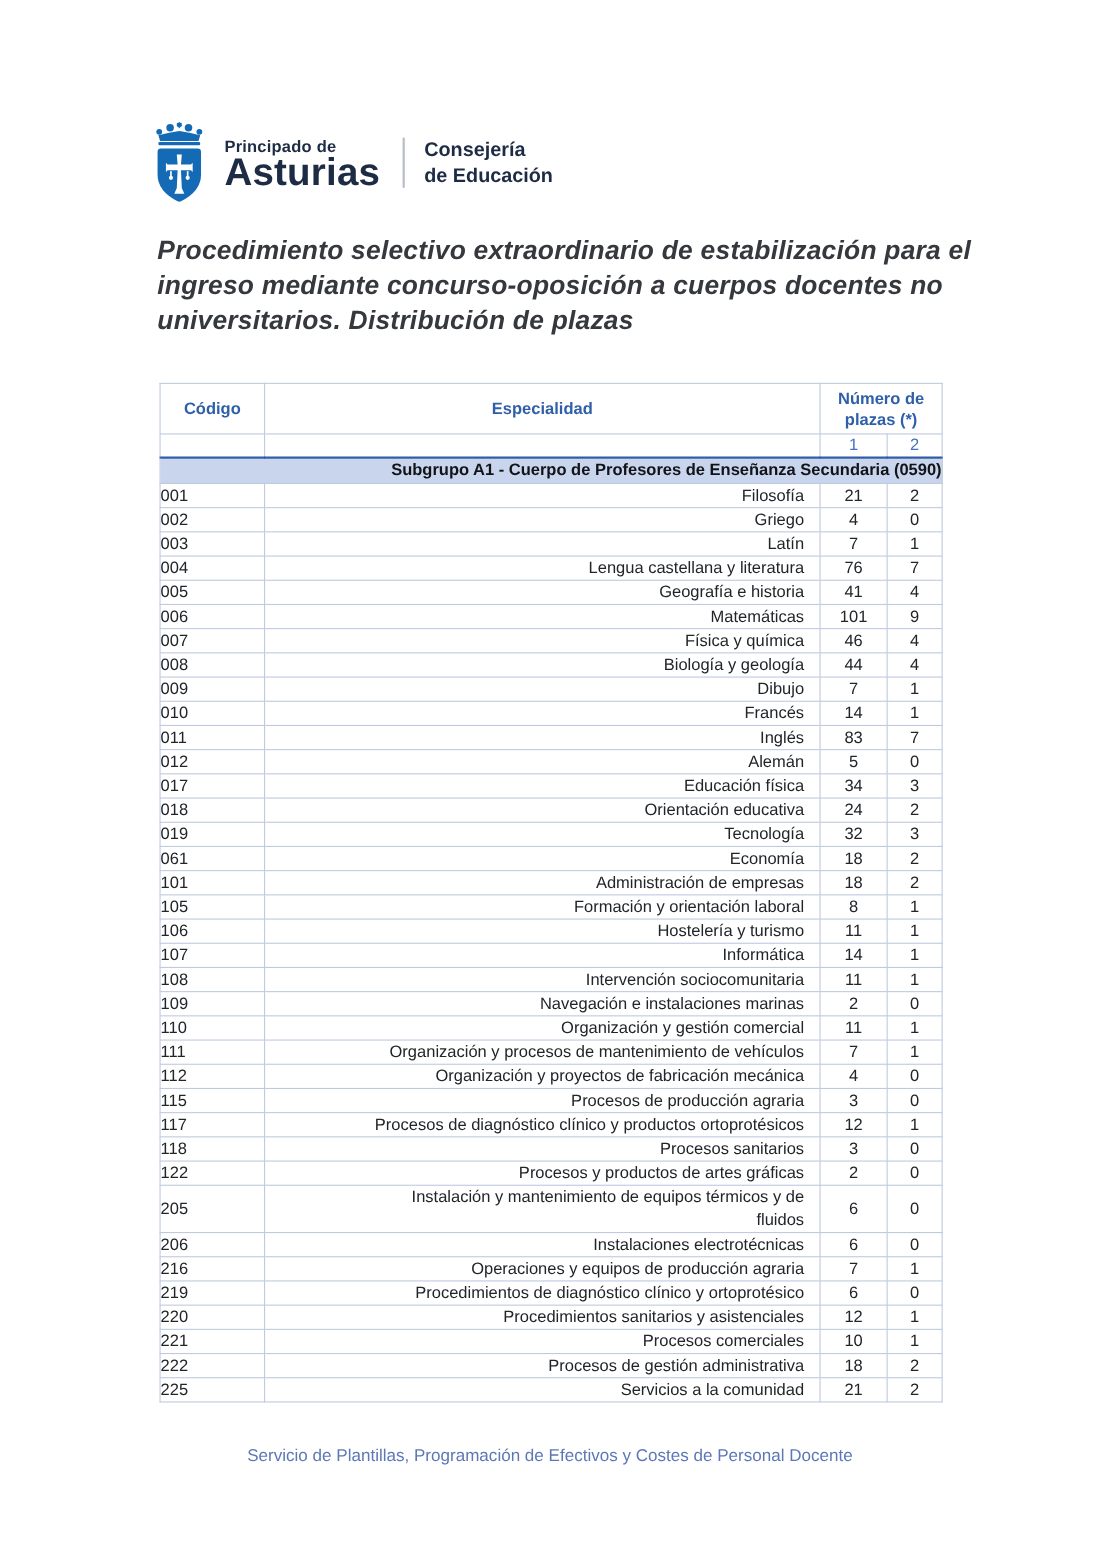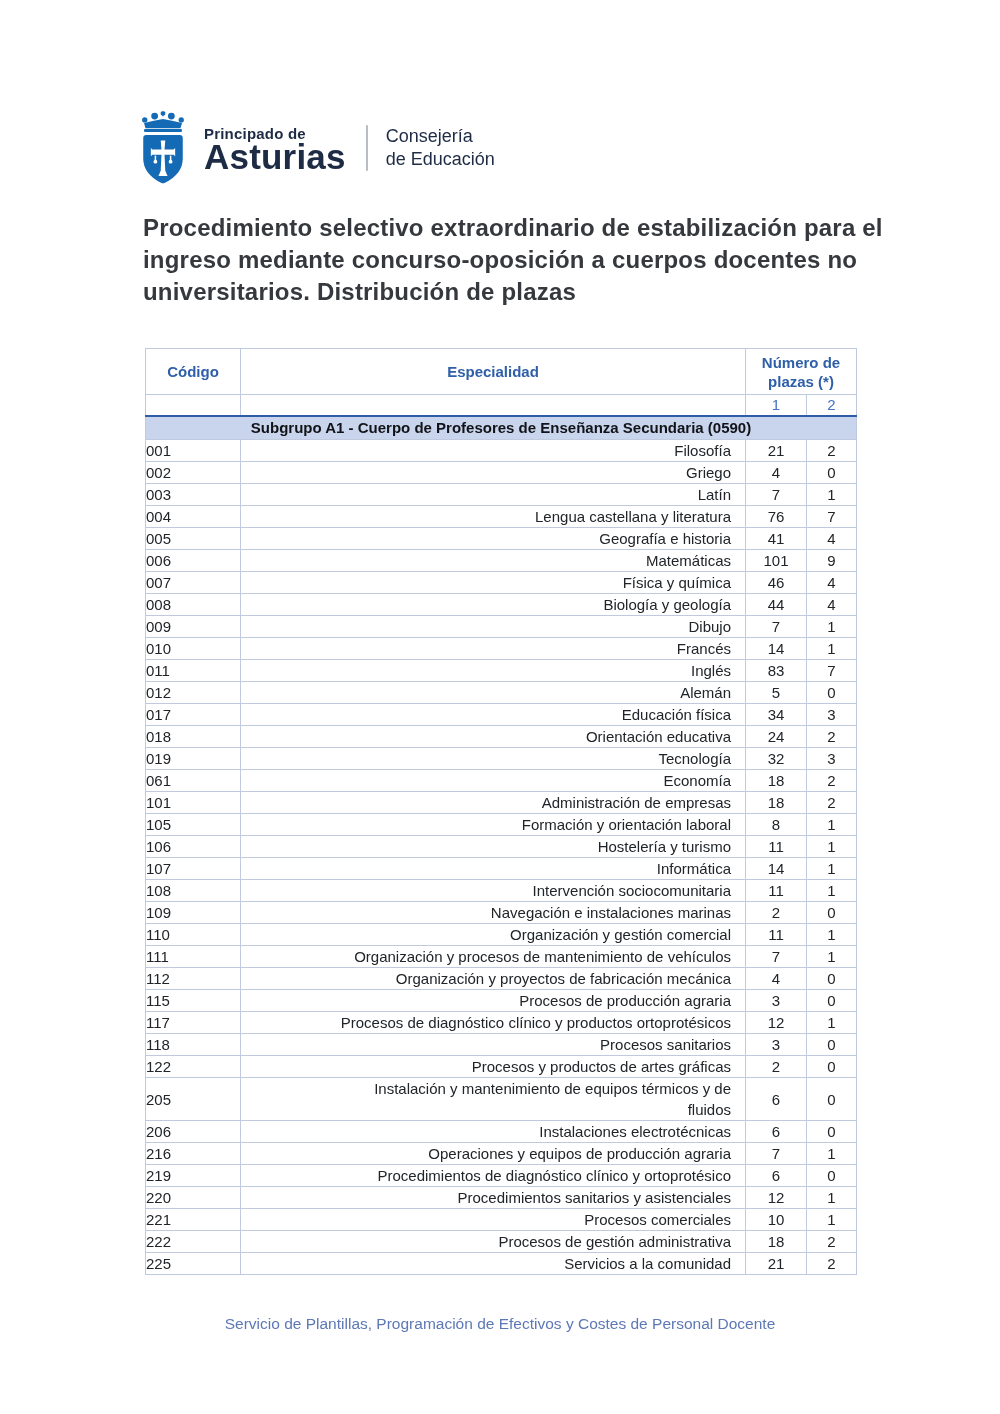--- a/index.html
+++ b/index.html
@@ -34,32 +34,33 @@
     align-items:center;
   }
   .brand svg{display:block;}
   .brand-text{margin-left:18px;color:var(--navy);}
   .brand-top{font-size:15px;font-weight:700;letter-spacing:.2px;line-height:17px;}
   .brand-name{font-size:35px;font-weight:700;letter-spacing:.2px;line-height:30px;}
   .brand-divider{
     width:2px;height:46px;background:#b8bdc6;
     margin:0 18px 0 20px;border-radius:1px;
   }
-  .brand-dept{color:var(--navy);font-size:18px;font-weight:400;line-height:23px;}
+  .brand-dept{color:var(--navy);font-size:18px;font-weight:700;line-height:23px;}
 
   
   .title{
     position:absolute;
     left:143px; top:212px;
     width:740px;
     font-size:24px;
     font-weight:600;
     line-height:32px;
     letter-spacing:.2px;
     color:var(--title-color);
+    font-style:italic;
   }
 
   
   table.plazas{
     position:absolute;
     left:145px; top:348px;
     width:711px;
     border-collapse:collapse;
     table-layout:fixed;
     font-size:15px;
@@ -81,21 +82,21 @@
     height:21px;
     padding:0 4px;
     font-weight:400;
     color:var(--subnum-blue);
     font-size:15px;
   }
   tr.subgroup-row td{
     border-top:2px solid var(--dark-line);
     background:var(--subgroup-bg);
     font-weight:700;
-    text-align:center;
+    text-align:right;
     height:24px;
     color:#111318;
   }
   tbody td{height:22px;line-height:21px;}
   td.code{}
   td.esp{text-align:right;padding:0 14px 0 16px;white-space:pre-line;}
   td.n1, td.n2{text-align:center;}
 
   
   .footer{

